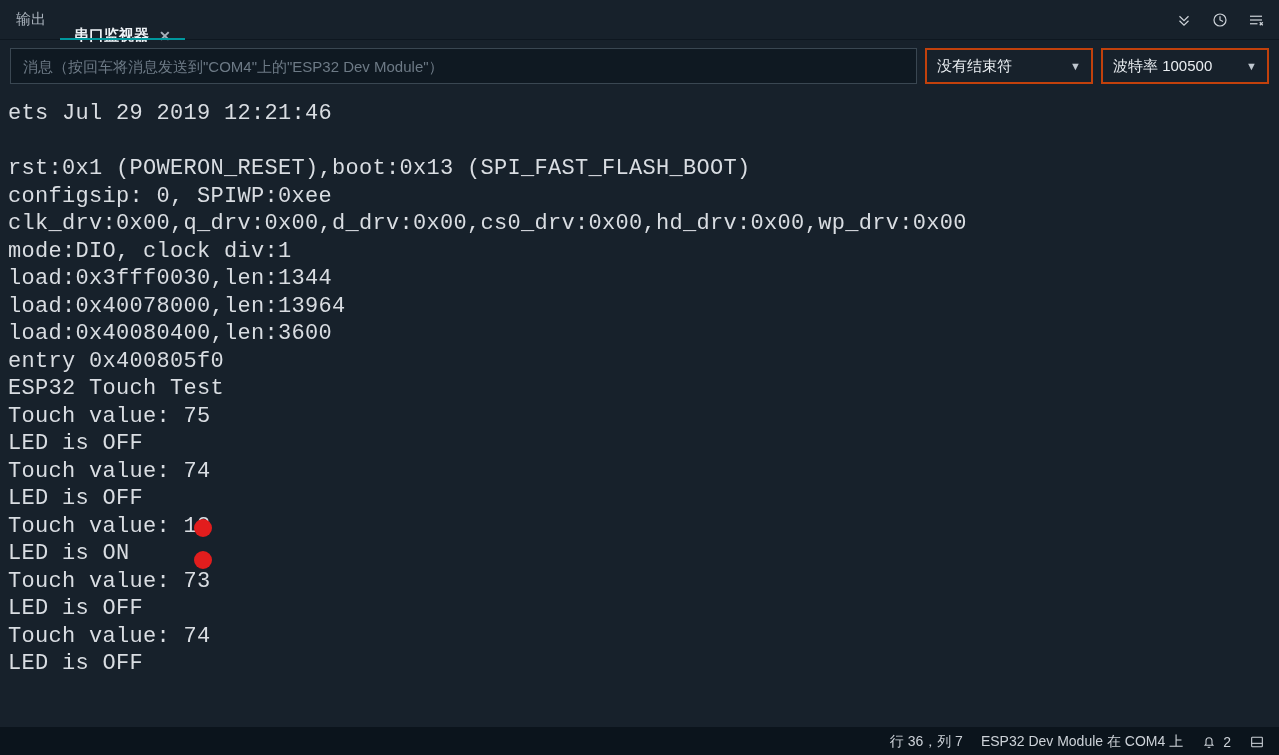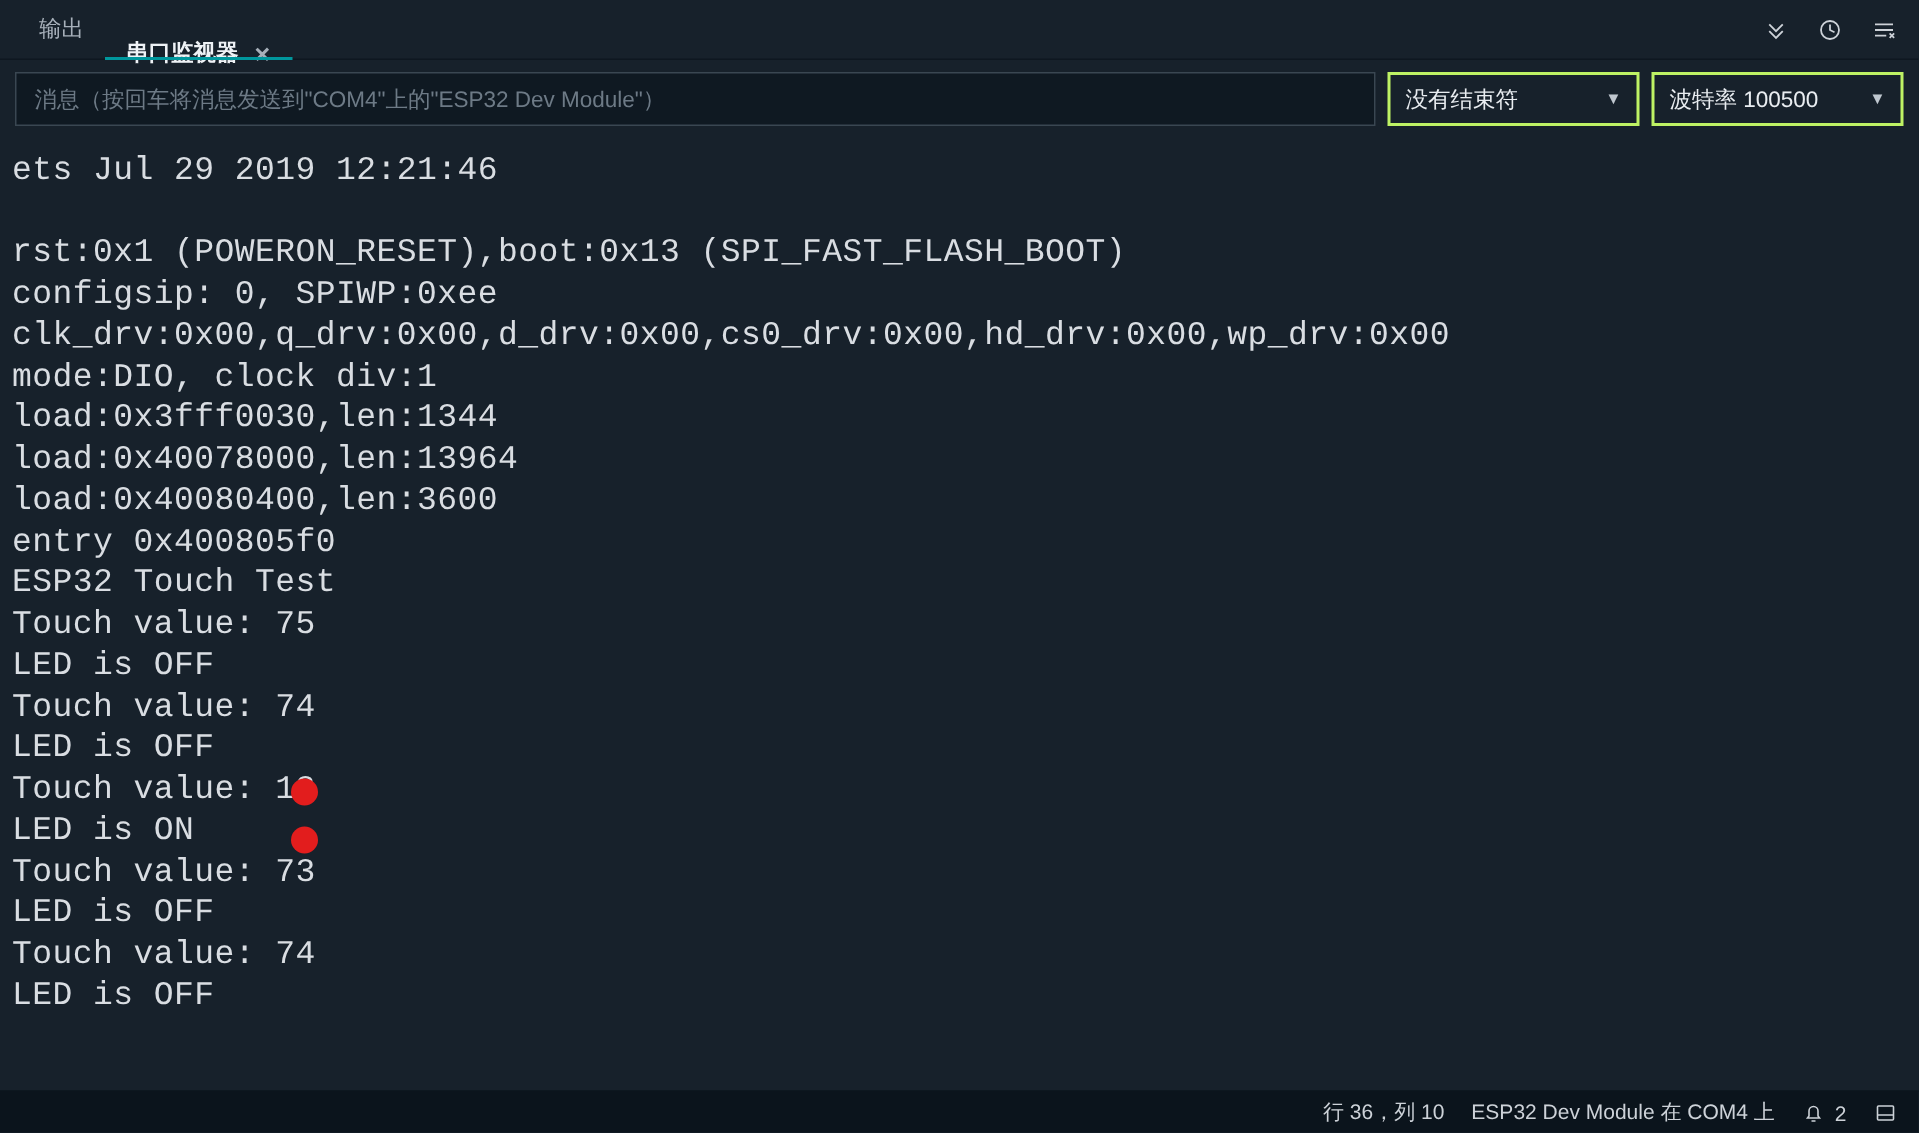--- a/index.html
+++ b/index.html
@@ -13,21 +13,21 @@
     overflow: hidden;
   }
 
   
   .tab-strip {
     display: flex;
     align-items: stretch;
     height: 40px;
     background: #17212b;
     border-bottom: 1px solid #0e1720;
-    padding-left: 12px;
+    padding-left: 2px;
     font-family: "Microsoft YaHei", "PingFang SC", sans-serif;
   }
   .tab {
     display: flex;
     align-items: center;
     padding: 0 14px;
     font-size: 15px;
     color: #a7b0ba;
     cursor: pointer;
     position: relative;
@@ -81,21 +81,21 @@
     font-size: 15px;
     padding: 0 12px;
     outline: none;
   }
   .msg-input::placeholder { color: #6d7a86; }
   .dropdown {
     display: flex;
     align-items: center;
     justify-content: space-between;
     background: #17212b;
-    border: 2px solid #bef264;
+    border: 2px solid #c2410c;
     color: #e9edf1;
     font-size: 15px;
     padding: 0 10px;
     min-width: 168px;
     cursor: pointer;
     white-space: nowrap;
   }
   .dropdown .caret { margin-left: 14px; font-size: 11px; color:#bfc7cf; }
 
   
@@ -213,21 +213,21 @@
 LED is OFF
 Touch value: 74
 LED is OFF</pre>
 </div>
 
 <div class="red-dot" id="dot1" style="left: 194px; top: 519px;"></div>
 <div class="red-dot" id="dot2" style="left: 194px; top: 551px;"></div>
 
 <div class="status-bar">
   <div class="seg">
-    <span>行 36，列 10</span>
+    <span>行 36，列 7</span>
   </div>
   <div class="seg">
     <span>ESP32 Dev Module 在 COM4 上</span>
   </div>
   <div class="seg">
     <svg viewBox="0 0 24 24">
         <path d="M6 17h12l-1.5-2V10a4.5 4.5 0 0 0-9 0v5L6 17z"></path>
         <line x1="10" y1="20" x2="14" y2="20"></line>
       </svg>
     <span>2</span>

